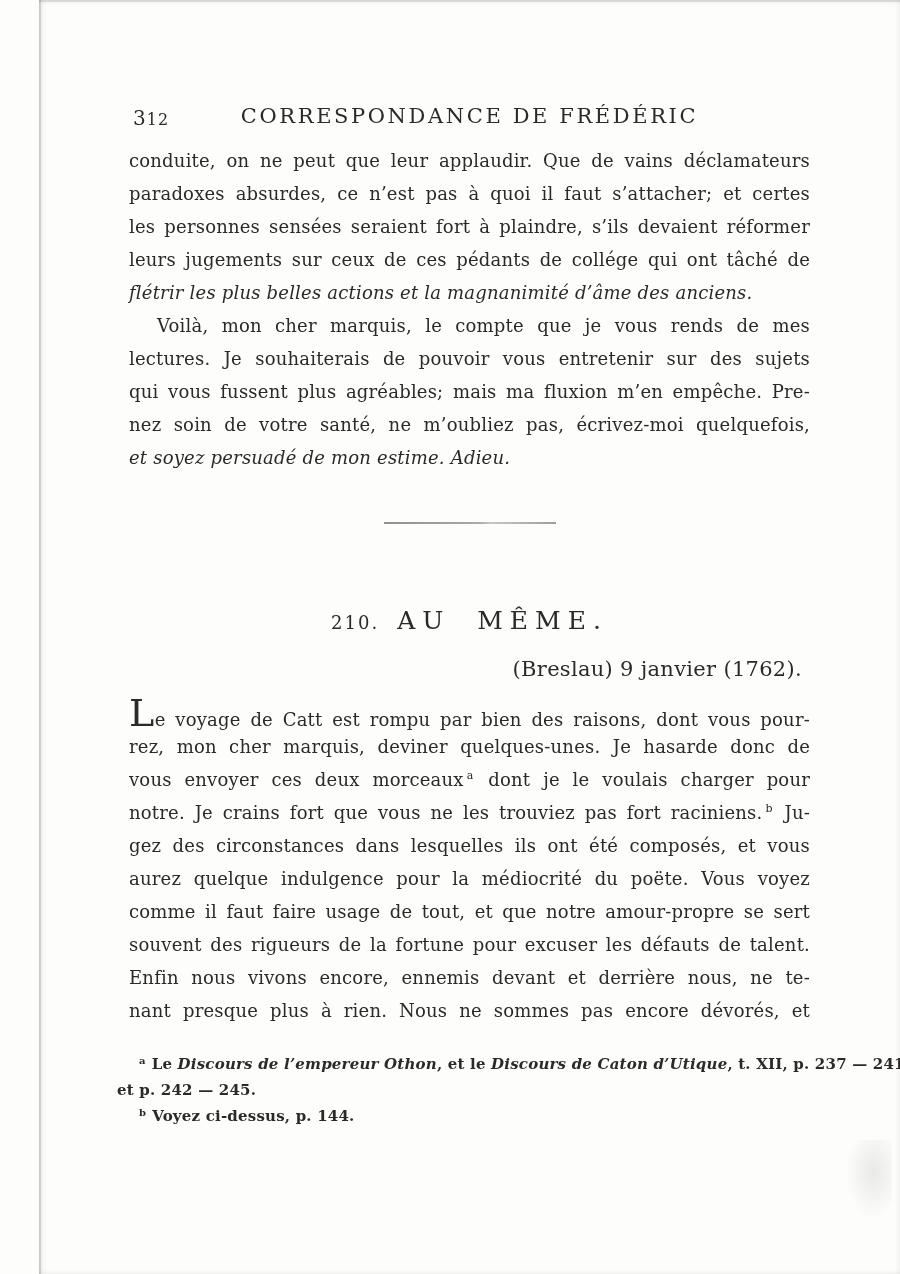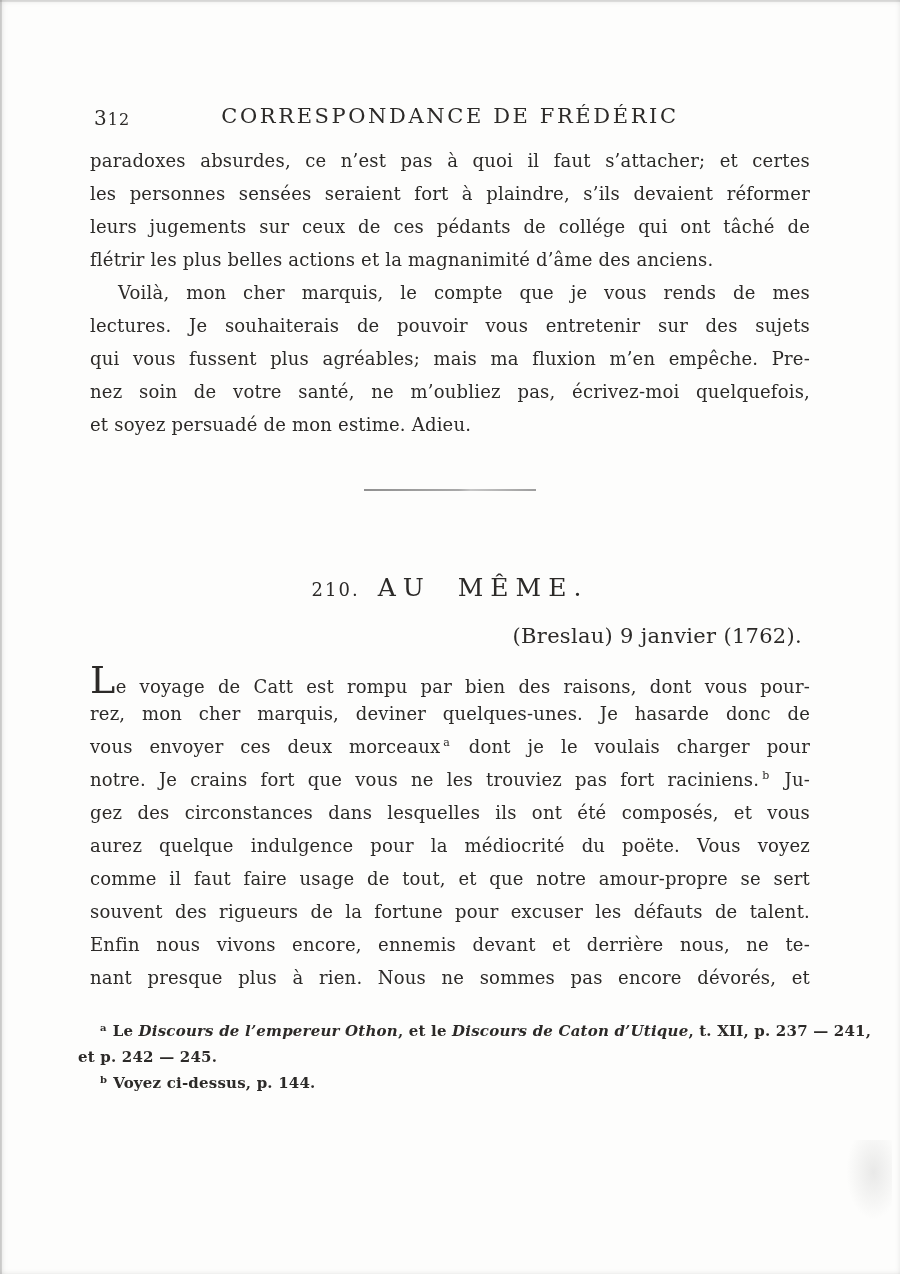--- a/index.html
+++ b/index.html
@@ -9,20 +9,21 @@
     font-family: "DejaVu Serif", "Liberation Serif", serif;
     color: #2c2a28;
     position: relative;
     overflow: hidden;
   }
   .page {
     position: absolute; inset: 0;
     padding: 144px 90px 0 90px;
     box-sizing: border-box;
     box-shadow: inset 3px 2px 9px -5px rgba(0,0,0,0.35), inset -2px -2px 8px -6px rgba(0,0,0,0.25);
+    margin-left: 39px;
   }
   
   .running-head {
     position: absolute; top: 104px; left: 90px; right: 90px; height: 32px;
   }
   .page-number {
     position: absolute; left: 4px; top: 2px;
     font-size: 20px; letter-spacing: 1px;
   }
   .page-number .small { font-size: 16px; }
@@ -31,21 +32,21 @@
     font-size: 21px; letter-spacing: 2.6px;
     white-space: nowrap;
   }
   
   .ln {
     font-size: 18px; line-height: 33px; height: 33px;
     letter-spacing: 0.2px;
     text-align: justify; text-align-last: justify;
     white-space: nowrap;
   }
-  .ln-left { text-align: left; text-align-last: left; }
+  .ln-left { text-align: left; text-align-last: left; font-style: italic; }
   .indent { text-indent: 28px; }
   .dropcap { font-size: 38px; line-height: 33px; letter-spacing: 0.5px; }
   sup.fnmark {
     font-size: 11px; line-height: 0;
     vertical-align: 7px; margin: 0 2px 0 3px;
   }
   
   .rule {
     width: 172px; height: 2px; border: 0;
     margin: 48px auto 0 auto;
@@ -95,20 +96,21 @@
 <body>
 
 <div class="page">
 
   <div class="running-head">
     <div class="page-number"><span>3</span><span class="small">12</span></div>
     <div class="running-title">CORRESPONDANCE DE FRÉDÉRIC</div>
   </div>
 
   <div class="body-text">
+    <div class="ln">conduite, on ne peut que leur applaudir. Que de vains déclamateurs</div>
     <div class="ln">paradoxes absurdes, ce n’est pas à quoi il faut s’attacher; et certes</div>
     <div class="ln">les personnes sensées seraient fort à plaindre, s’ils devaient réformer</div>
     <div class="ln">leurs jugements sur ceux de ces pédants de collége qui ont tâché de</div>
     <div class="ln ln-left">flétrir les plus belles actions et la magnanimité d’âme des anciens.</div>
 
     <div class="ln indent">Voilà, mon cher marquis, le compte que je vous rends de mes</div>
     <div class="ln">lectures. Je souhaiterais de pouvoir vous entretenir sur des sujets</div>
     <div class="ln">qui vous fussent plus agréables; mais ma fluxion m’en empêche. Pre-</div>
     <div class="ln">nez soin de votre santé, ne m’oubliez pas, écrivez-moi quelquefois,</div>
     <div class="ln ln-left">et soyez persuadé de mon estime. Adieu.</div>

